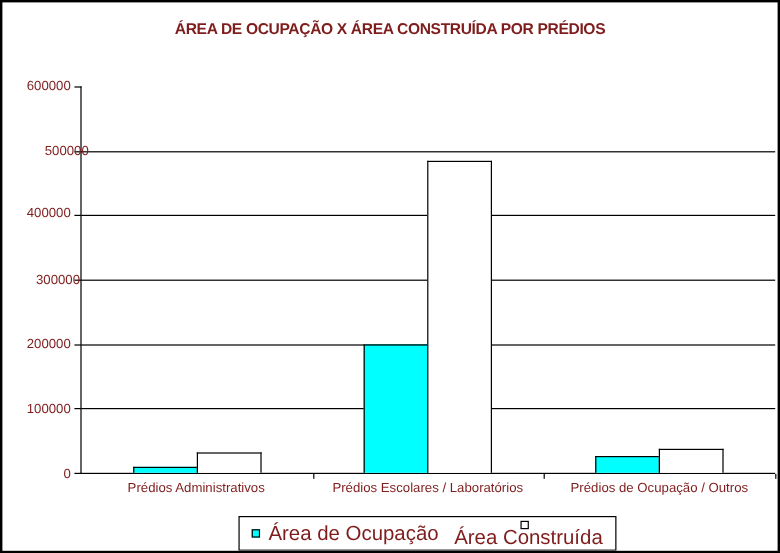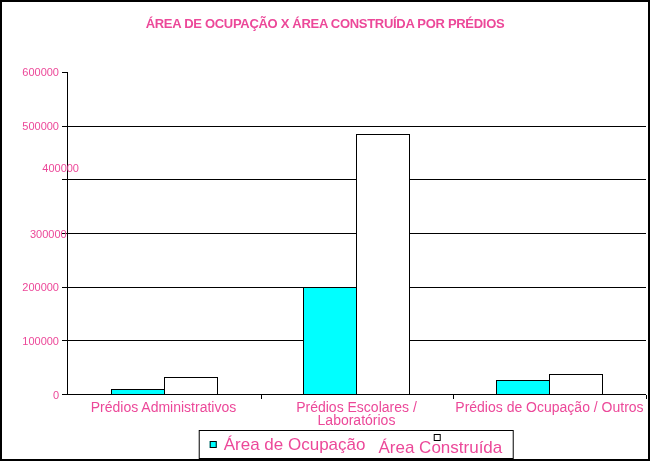--- a/index.html
+++ b/index.html
@@ -3,21 +3,21 @@
 <meta charset="utf-8">
 <style>
   html,body{margin:0;padding:0;background:#888;}
   *{box-sizing:border-box;}
   .frame{
     position:relative;
     width:650px;height:461px;
     background:#ffffff;
     border:2px solid #000;
     font-family:"Liberation Sans", sans-serif;
-    color:#ec4899;
+    color:#7f1d1d;
     overflow:hidden;
     text-decoration:underline;
   }
   .chart-title{
     position:absolute;top:14px;left:0;width:100%;
     text-align:center;
     font-size:13px;font-weight:bold;letter-spacing:-0.3px;
   }
   .plot-area{
     position:absolute;left:65px;top:70px;width:579px;height:323px;
@@ -52,21 +52,21 @@
     text-align:right;
     font-size:11px;line-height:12px;
   }
   .x-labels{
     position:absolute;left:65px;top:399px;width:579px;
     display:flex;
   }
   .x-labels .xlabel{
     width:33.333%;
     text-align:center;
-    font-size:14px;line-height:13px;
+    font-size:11px;line-height:13px;
   }
   .legend{
     position:absolute;top:428px;left:354px;
     transform:translateX(-50%);
     display:inline-flex;align-items:center;
     border:1px solid #000;background:#fff;
     padding:3px 10px;
     white-space:nowrap;
   }
   .legend-item{
@@ -122,22 +122,22 @@
           <div class="bar" style="height: 6.16667%; background: rgb(255, 255, 255);"></div>
         </div>
       </div>
   </div>
 
   <div class="y-labels" id="y-labels">
       <div class="ylabel" style="top: 387px;">0</div>
       <div class="ylabel" style="top: 333.167px;">100000</div>
       <div class="ylabel" style="top: 279.333px;">200000</div>
       <div class="ylabel" style="top: 225.5px; padding-left: 28px;">300000</div>
-      <div class="ylabel" style="top: 160px; margin-left: 20px;">400000</div>
-      <div class="ylabel" style="top: 117.833px;">500000</div>
+      <div class="ylabel" style="top: 170px;">400000</div>
+      <div class="ylabel" style="top: 117.833px; margin-left: 15px;">500000</div>
       <div class="ylabel" style="top: 64px;">600000</div>
     </div>
 
   <div class="x-labels" id="x-labels">
       <div class="xlabel">Prédios Administrativos</div>
       <div class="xlabel">Prédios Escolares / Laboratórios</div>
       <div class="xlabel">Prédios de Ocupação / Outros</div>
     </div>
 
   <div class="legend" id="legend">

